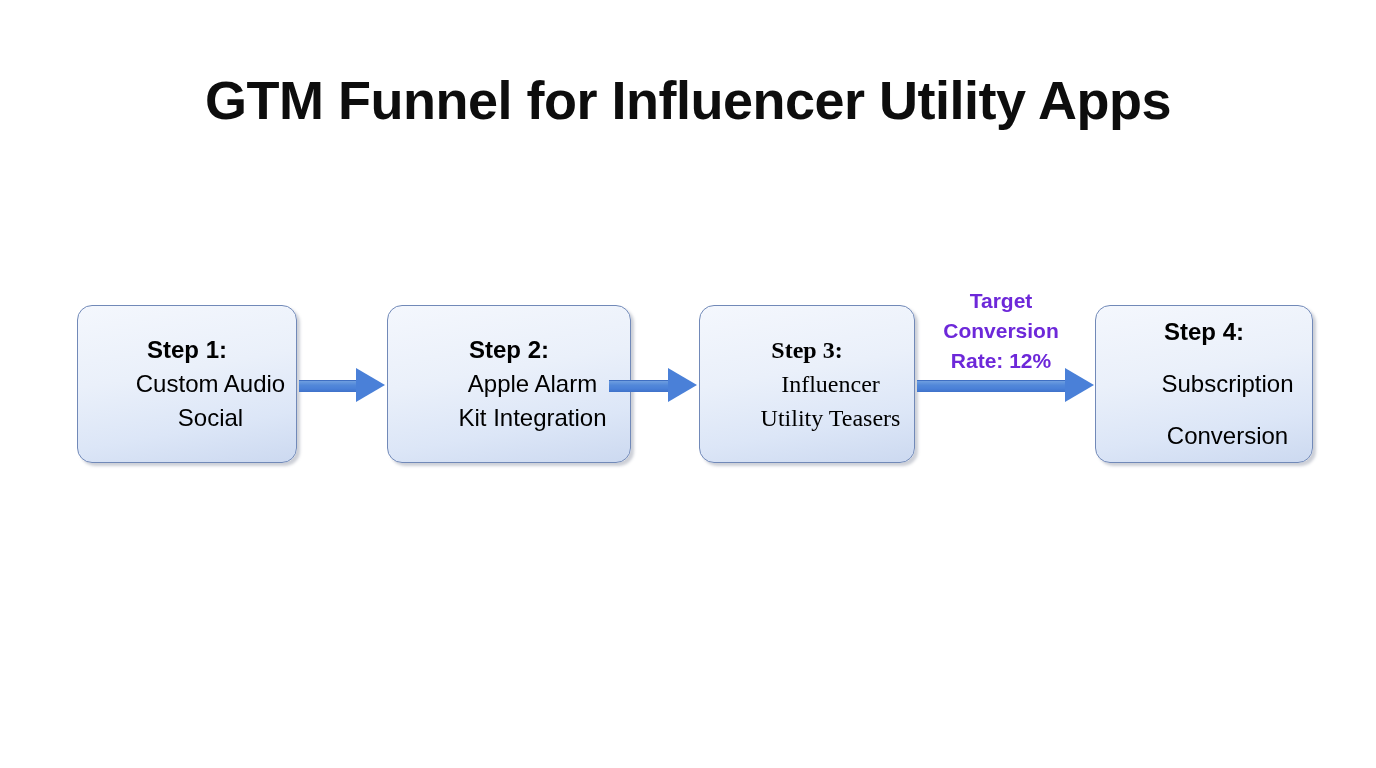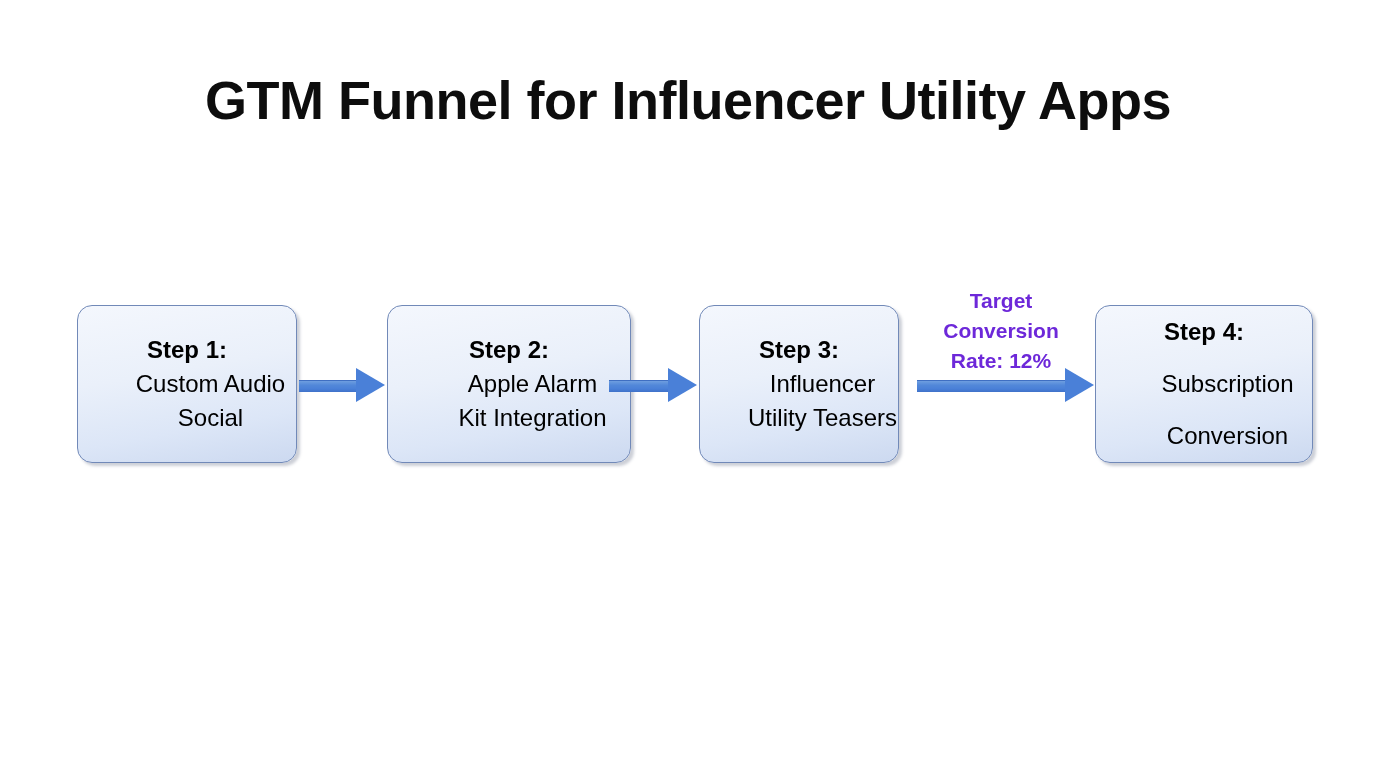--- a/index.html
+++ b/index.html
@@ -77,21 +77,21 @@
     font-size: 24px;
     font-weight: normal;
     line-height: 34px;
     color: #000000;
     white-space: nowrap;
     margin-left: 47px;
   }
 
   #box-1 { left: 77px;   width: 220px; }
   #box-2 { left: 387px;  width: 244px; }
-  #box-3 { left: 699px;  width: 200px; }
+  #box-3 { left: 699px;  width: 216px; font-family: Liberation Serif, serif; }
   #box-4 { left: 1095px; width: 218px; gap: 18px; }
 
   
   .arrow {
     position: absolute;
     top: 366px;
     height: 38px;
   }
   .arrow .shaft {
     position: absolute;

